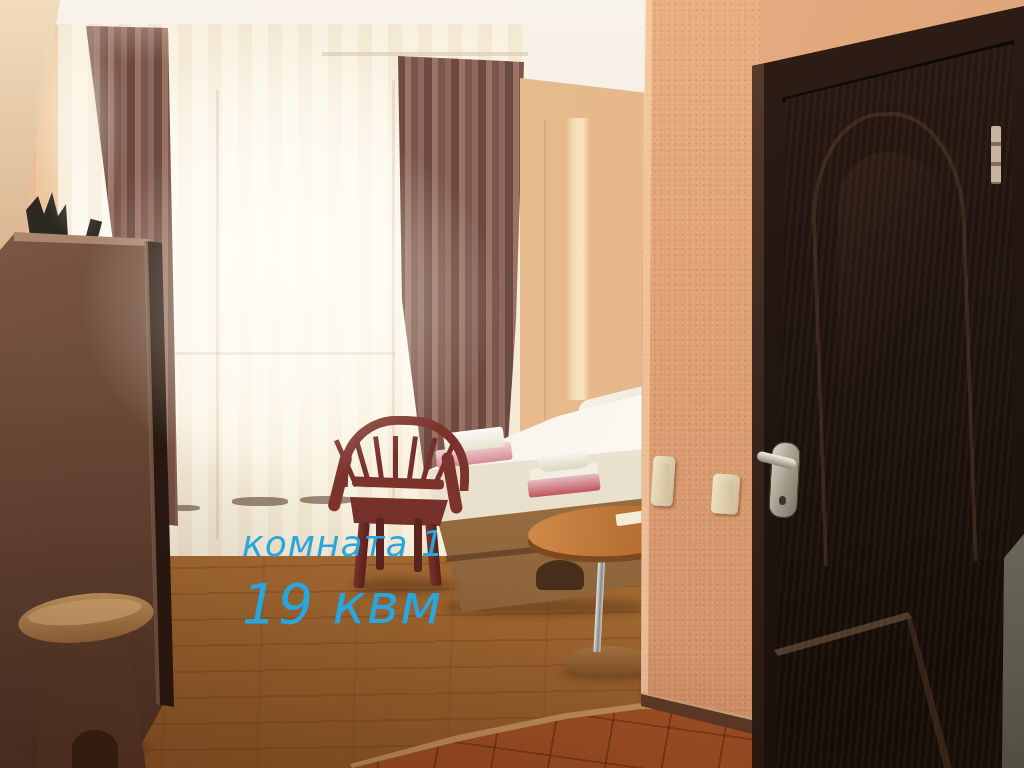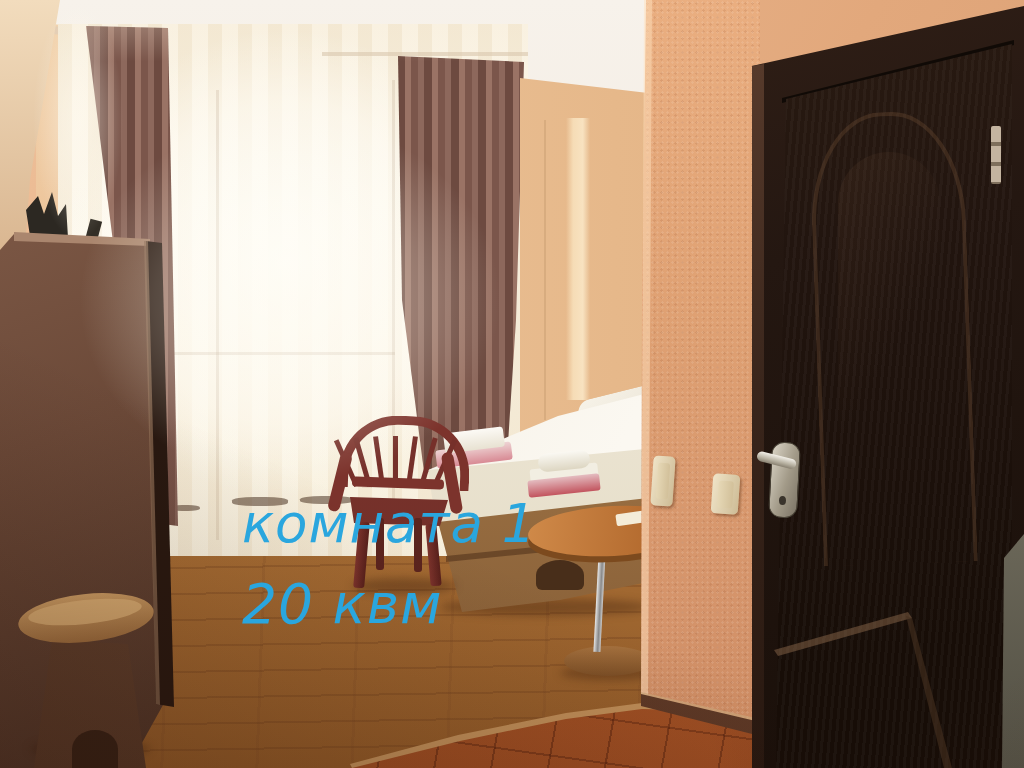--- a/index.html
+++ b/index.html
@@ -169,21 +169,21 @@
   
   .bloom{background:
     radial-gradient(300px 260px at 290px 300px,rgba(255,250,238,.5),rgba(255,250,238,.22) 45%,rgba(0,0,0,0) 70%),
     radial-gradient(60px 160px at 78px 120px,rgba(255,250,240,.55),rgba(0,0,0,0) 75%);pointer-events:none;}
   .vignette{background:
     linear-gradient(25deg,rgba(40,15,5,.28),rgba(0,0,0,0) 35%),
     radial-gradient(140% 120% at 35% 40%,rgba(0,0,0,0) 60%,rgba(70,30,10,.12) 85%,rgba(50,20,5,.2) 100%);pointer-events:none;}
 
   
   .note{position:absolute;font-style:italic;color:#2aa6de;letter-spacing:1px;line-height:1;}
-  .note-room{left:242px;top:497px;font-size:53px;}
+  .note-room{left:242px;top:526px;font-size:36px;}
   .note-area{left:242px;top:577px;font-size:55px;}
   .note-door{left:831px;top:301px;font-size:50px;font-weight:bold;}
 </style>
 </head>
 <body>
 
 <div class="photo">
 
   <div class="full window-wall"></div>
   <div class="full ceiling"></div>
@@ -287,15 +287,15 @@
   <div class="full lower-side"></div>
   <div class="abs hinge"></div>
   <div class="abs handle-plate"></div>
   <div class="abs keyhole"></div>
   <div class="abs handle-lever"></div>
 
   <div class="full bloom"></div>
   <div class="full vignette"></div>
 
   <div class="note note-room">комната 1</div>
-  <div class="note note-area">20 квм</div>
+  <div class="note note-area">19 квм</div>
 
 </div>
 
 </body></html>

